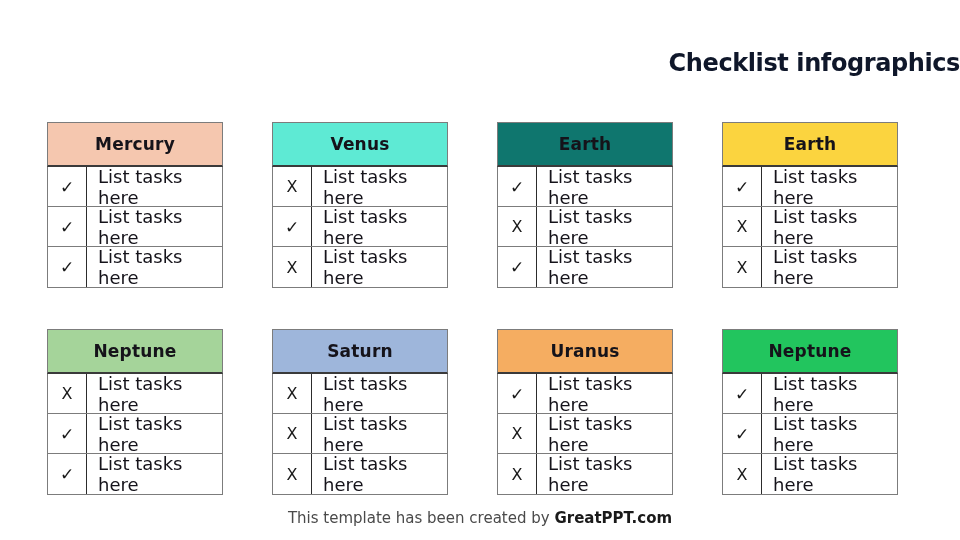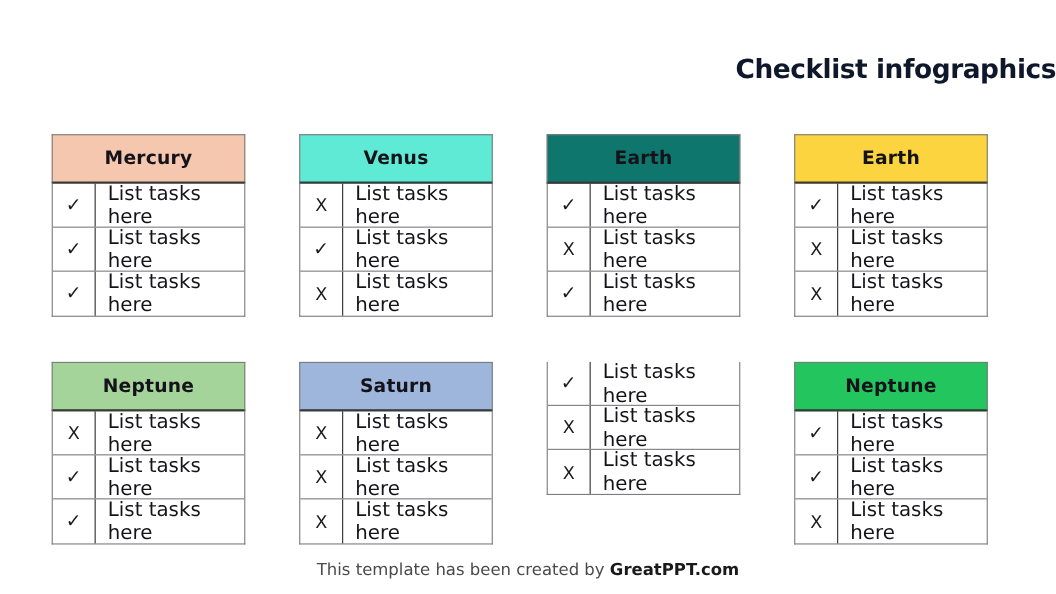--- a/index.html
+++ b/index.html
@@ -226,20 +226,21 @@
             <div class="mark-cell mark-cross">X</div>
             <div class="task-cell">List tasks here</div>
           </div>
           <div class="row">
             <div class="mark-cell mark-cross">X</div>
             <div class="task-cell">List tasks here</div>
           </div>
         </div>
       </div>
       <div class="card">
+        <div class="card-header" style="background: rgb(245, 173, 97);">Uranus</div>
         <div class="card-rows">
           <div class="row">
             <div class="mark-cell mark-check">✓</div>
             <div class="task-cell">List tasks here</div>
           </div>
           <div class="row">
             <div class="mark-cell mark-cross">X</div>
             <div class="task-cell">List tasks here</div>
           </div>
           <div class="row">

